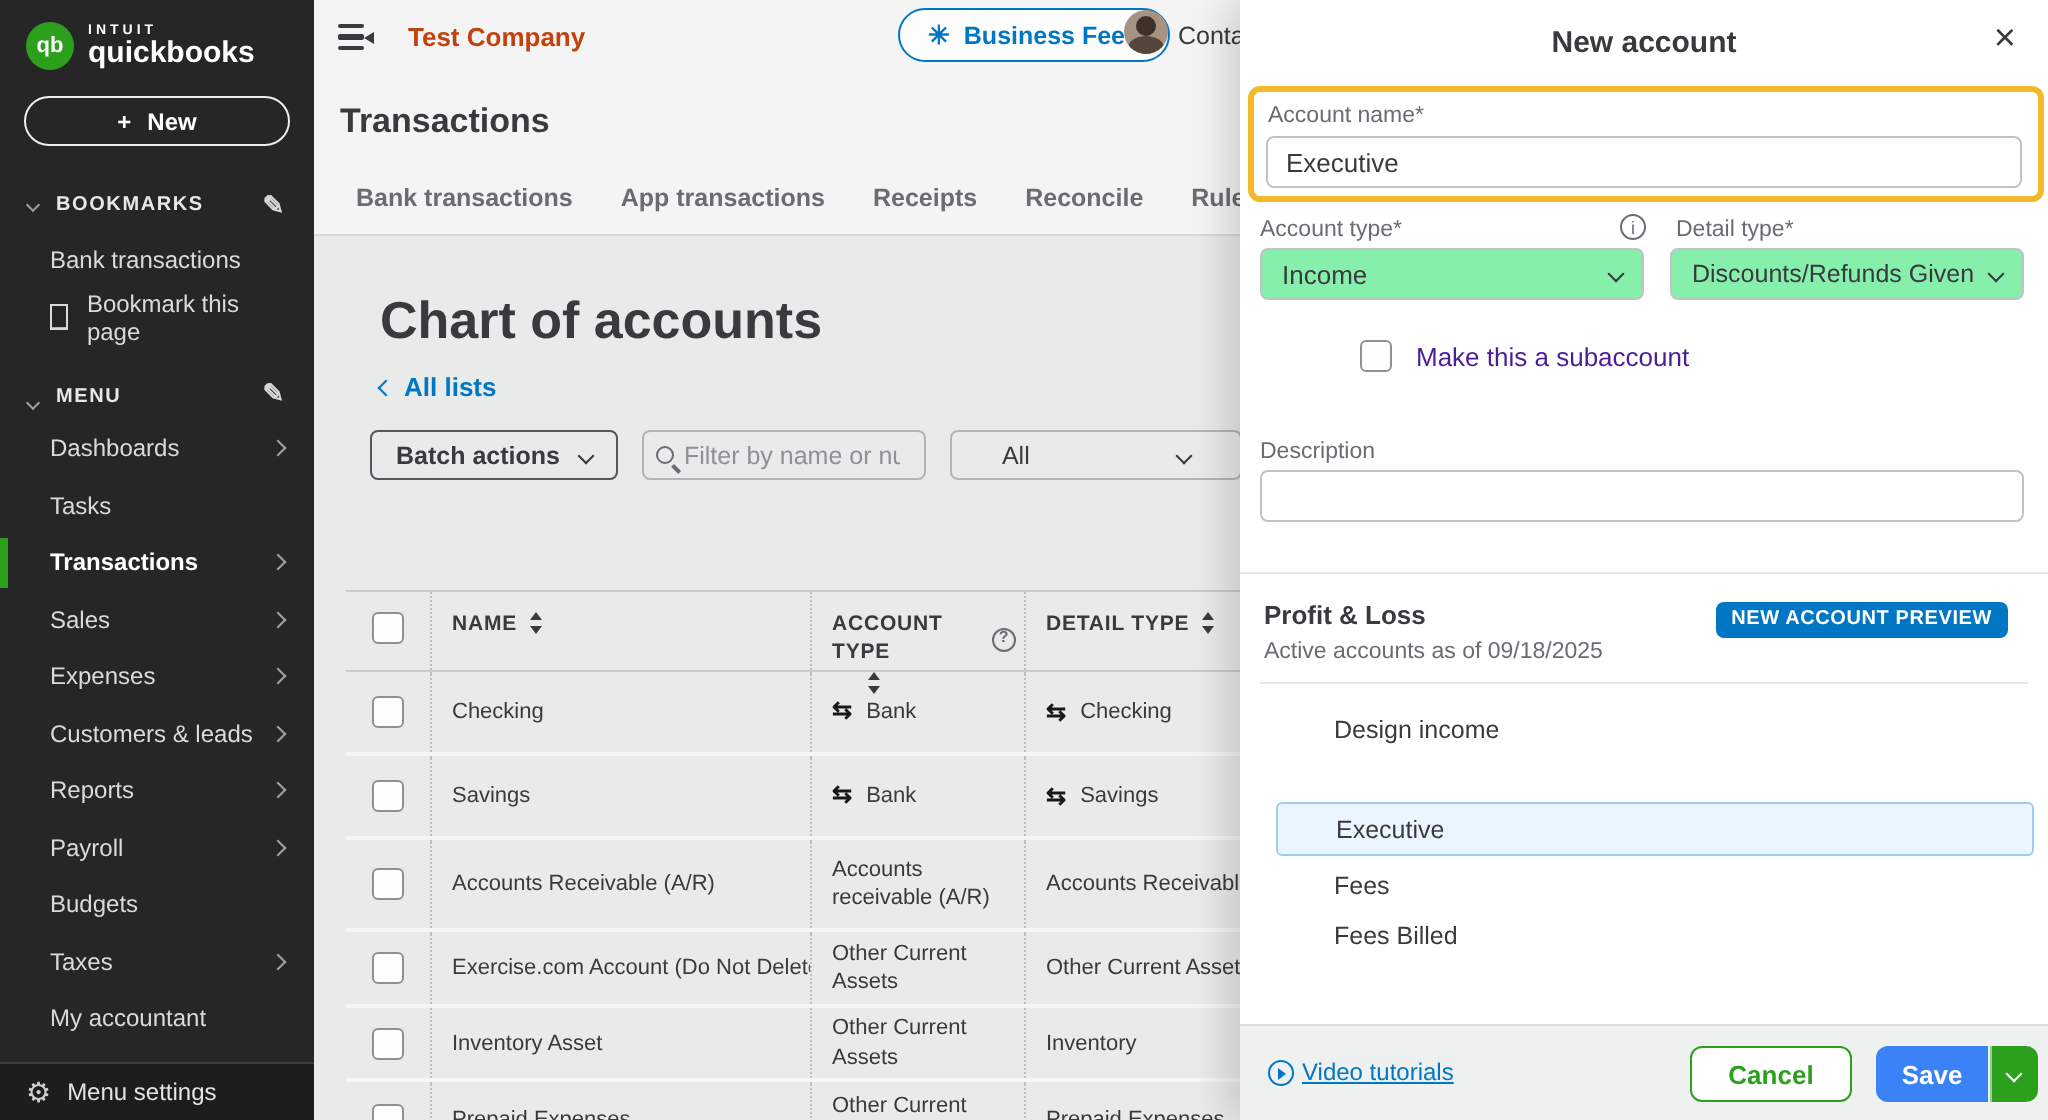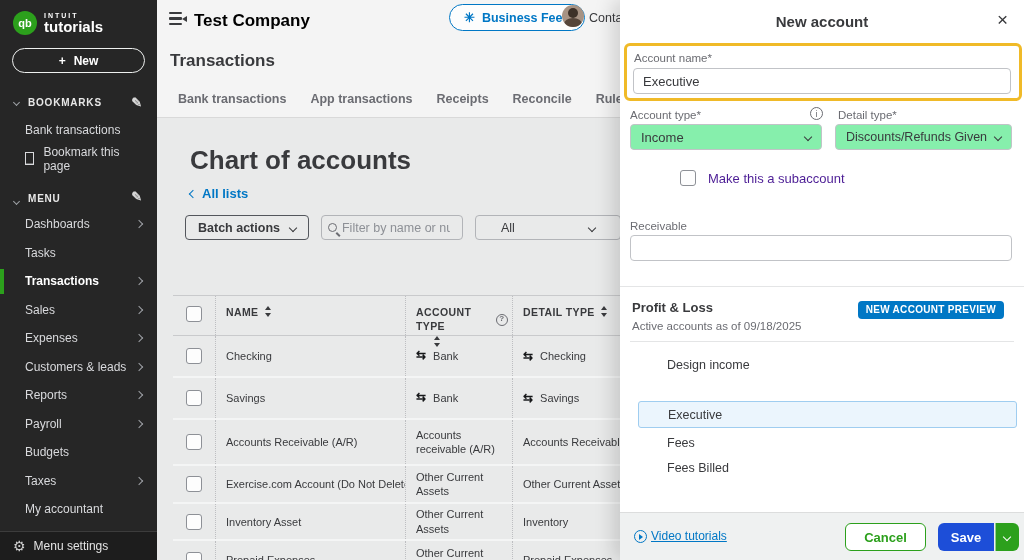--- a/index.html
+++ b/index.html
@@ -33,21 +33,21 @@
   .bm-icon::after { content:""; position:absolute; left:-1px; bottom:-4px; border-left:4.5px solid transparent; border-right:4.5px solid transparent; border-top:4px solid #262626; box-shadow:0 -1.4px 0 0 #d9dadd; }
   .menu-settings { position:absolute; left:0; right:0; bottom:0; height:29px; background:#1d1d1d; border-top:1px solid #3c3c3c; display:flex; align-items:center; padding-left:13px; gap:8px; font-size:12px; color:#e3e3e3; }
   .gear { font-size:14px; color:#cfcfcf; line-height:1; }
 
   
   .header-zone { position:absolute; left:157px; top:0; right:0; height:118px; background:#f4f4f4; border-bottom:1px solid #d9d9d9; z-index:1; }
   .collapse-icon { position:absolute; left:12px; top:12px; width:18px; height:13px; display:flex; flex-direction:column; justify-content:space-between; cursor:pointer; }
   .collapse-icon i { display:block; height:2.2px; background:#393a3d; border-radius:1px; }
   .collapse-icon i:nth-child(1){width:13px;} .collapse-icon i:nth-child(2){width:13px;} .collapse-icon i:nth-child(3){width:13px;}
   .collapse-icon::after { content:""; position:absolute; right:0; top:3.5px; border-top:3.5px solid transparent; border-bottom:3.5px solid transparent; border-right:5px solid #393a3d; }
-  .company-name { position:absolute; left:37px; top:11px; font-size:17px; font-weight:bold; color:#000000; }
+  .company-name { position:absolute; left:47px; top:11px; font-size:13px; font-weight:bold; color:#c2410c; }
   .biz-feed { position:absolute; left:292px; top:4px; height:27px; padding:0 14px; border:1.5px solid #0077c5; border-radius:15px; background:#fdfdfd; color:#0077c5; font-size:12.5px; font-weight:bold; display:flex; align-items:center; gap:7px; cursor:pointer; }
   .spark { font-size:13px; line-height:1; }
   .avatar { position:absolute; left:405px; top:5px; width:22px; height:22px; border-radius:50%; background:#a79384; overflow:hidden; }
   .avatar::before { content:""; position:absolute; left:6px; top:3px; width:10px; height:10px; border-radius:50%; background:#3d3128; }
   .avatar::after { content:""; position:absolute; left:2px; top:13px; width:18px; height:12px; border-radius:50%; background:#55453a; }
   .profile-label { position:absolute; left:432px; top:11px; font-size:12.5px; color:#393a3d; }
   .page-title { position:absolute; left:13px; top:51px; font-size:17px; font-weight:bold; color:#393a3d; }
   .tabs { position:absolute; left:21px; top:92px; display:flex; gap:24px; white-space:nowrap; }
   .tab { position:relative; font-size:12.5px; font-weight:bold; color:#6b6c72; padding-bottom:10px; cursor:pointer; }
   .tab.active { color:#393a3d; }
@@ -110,34 +110,34 @@
   .pv-sub { position:absolute; left:12px; top:320px; font-size:11.5px; color:#6b6c72; }
   .pv-badge { position:absolute; right:20px; top:301px; background:#0077c5; color:#fff; font-size:10px; font-weight:bold; letter-spacing:.3px; padding:3px 8px 4px; border-radius:4px; }
   .div2 { position:absolute; left:10px; right:10px; top:341px; height:1px; background:#e4e5e6; }
   .pv-item { position:absolute; left:47px; font-size:12.5px; color:#393a3d; }
   .pv-sel { position:absolute; left:18px; top:401px; width:379px; height:27px; background:#ebf5fd; border:1.5px solid #9fcdf0; border-radius:3px; display:flex; align-items:center; padding-left:29px; font-size:12.5px; color:#393a3d; }
   .drawer-footer { position:absolute; left:0; right:0; bottom:0; height:48px; background:#eff1f1; border-top:1px solid #dcdddd; }
   .video-link { position:absolute; left:14px; top:16px; display:flex; align-items:center; gap:4px; font-size:12px; color:#0077c5; text-decoration:underline; cursor:pointer; }
   .play-icon { width:13px; height:13px; border:1.4px solid #0077c5; border-radius:50%; position:relative; flex:none; }
   .play-icon::after { content:""; position:absolute; left:4px; top:3px; border-top:3px solid transparent; border-bottom:3px solid transparent; border-left:4.5px solid #0077c5; }
   .cancel-btn { position:absolute; left:225px; top:10px; width:81px; height:28px; background:#fff; border:1.8px solid #2ca01c; border-radius:6px; color:#2ca01c; font-size:13px; font-weight:bold; display:flex; align-items:center; justify-content:center; cursor:pointer; }
-  .save-btn { position:absolute; left:318px; top:10px; width:56px; height:28px; background:#1d4ed8; border:none; border-radius:6px 0 0 6px; color:#fff; font-size:13px; font-weight:bold; display:flex; align-items:center; justify-content:center; cursor:pointer; }
+  .save-btn { position:absolute; left:318px; top:10px; width:56px; height:28px; background:#3b82f6; border:none; border-radius:6px 0 0 6px; color:#fff; font-size:13px; font-weight:bold; display:flex; align-items:center; justify-content:center; cursor:pointer; }
   .save-dd { position:absolute; left:374.5px; top:10px; width:24px; height:28px; background:#2ca01c; border-left:1px solid rgba(255,255,255,.5); border-radius:0 6px 6px 0; display:flex; align-items:center; justify-content:center; cursor:pointer; }
 </style>
 </head>
 <body>
 
 <div class="stage">
 
   <aside class="sidebar">
     <div class="logo-row">
       <div class="logo-circle">qb</div>
       <div class="logo-text">
         <div class="intuit">INTUIT</div>
-        <div class="qbooks">tutorials</div>
+        <div class="qbooks">quickbooks</div>
       </div>
     </div>
     <div class="new-btn">
       <span>+</span>
       <span>New</span>
     </div>
 
     <div class="sec-head">
       <span class="chev down"></span>
       <span>BOOKMARKS</span>
@@ -371,21 +371,21 @@
     <div class="dd dd-detail">
       <span>Discounts/Refunds Given</span>
       <span class="chev down dark"></span>
     </div>
 
     <div class="sub-row">
       <span class="cb"></span>
       <span>Make this a subaccount</span>
     </div>
 
-    <div class="fld-label desc-label">Receivable</div>
+    <div class="fld-label desc-label">Description</div>
     <input class="desc-input" type="text" value="" style="">
 
     <div class="div1"></div>
 
     <div class="pv-title">Profit &amp; Loss</div>
     <div class="pv-sub">Active accounts as of 09/18/2025</div>
     <div class="pv-badge">NEW ACCOUNT PREVIEW</div>
     <div class="div2"></div>
 
     <div class="pv-item" style="top:358px;">Design income</div>

